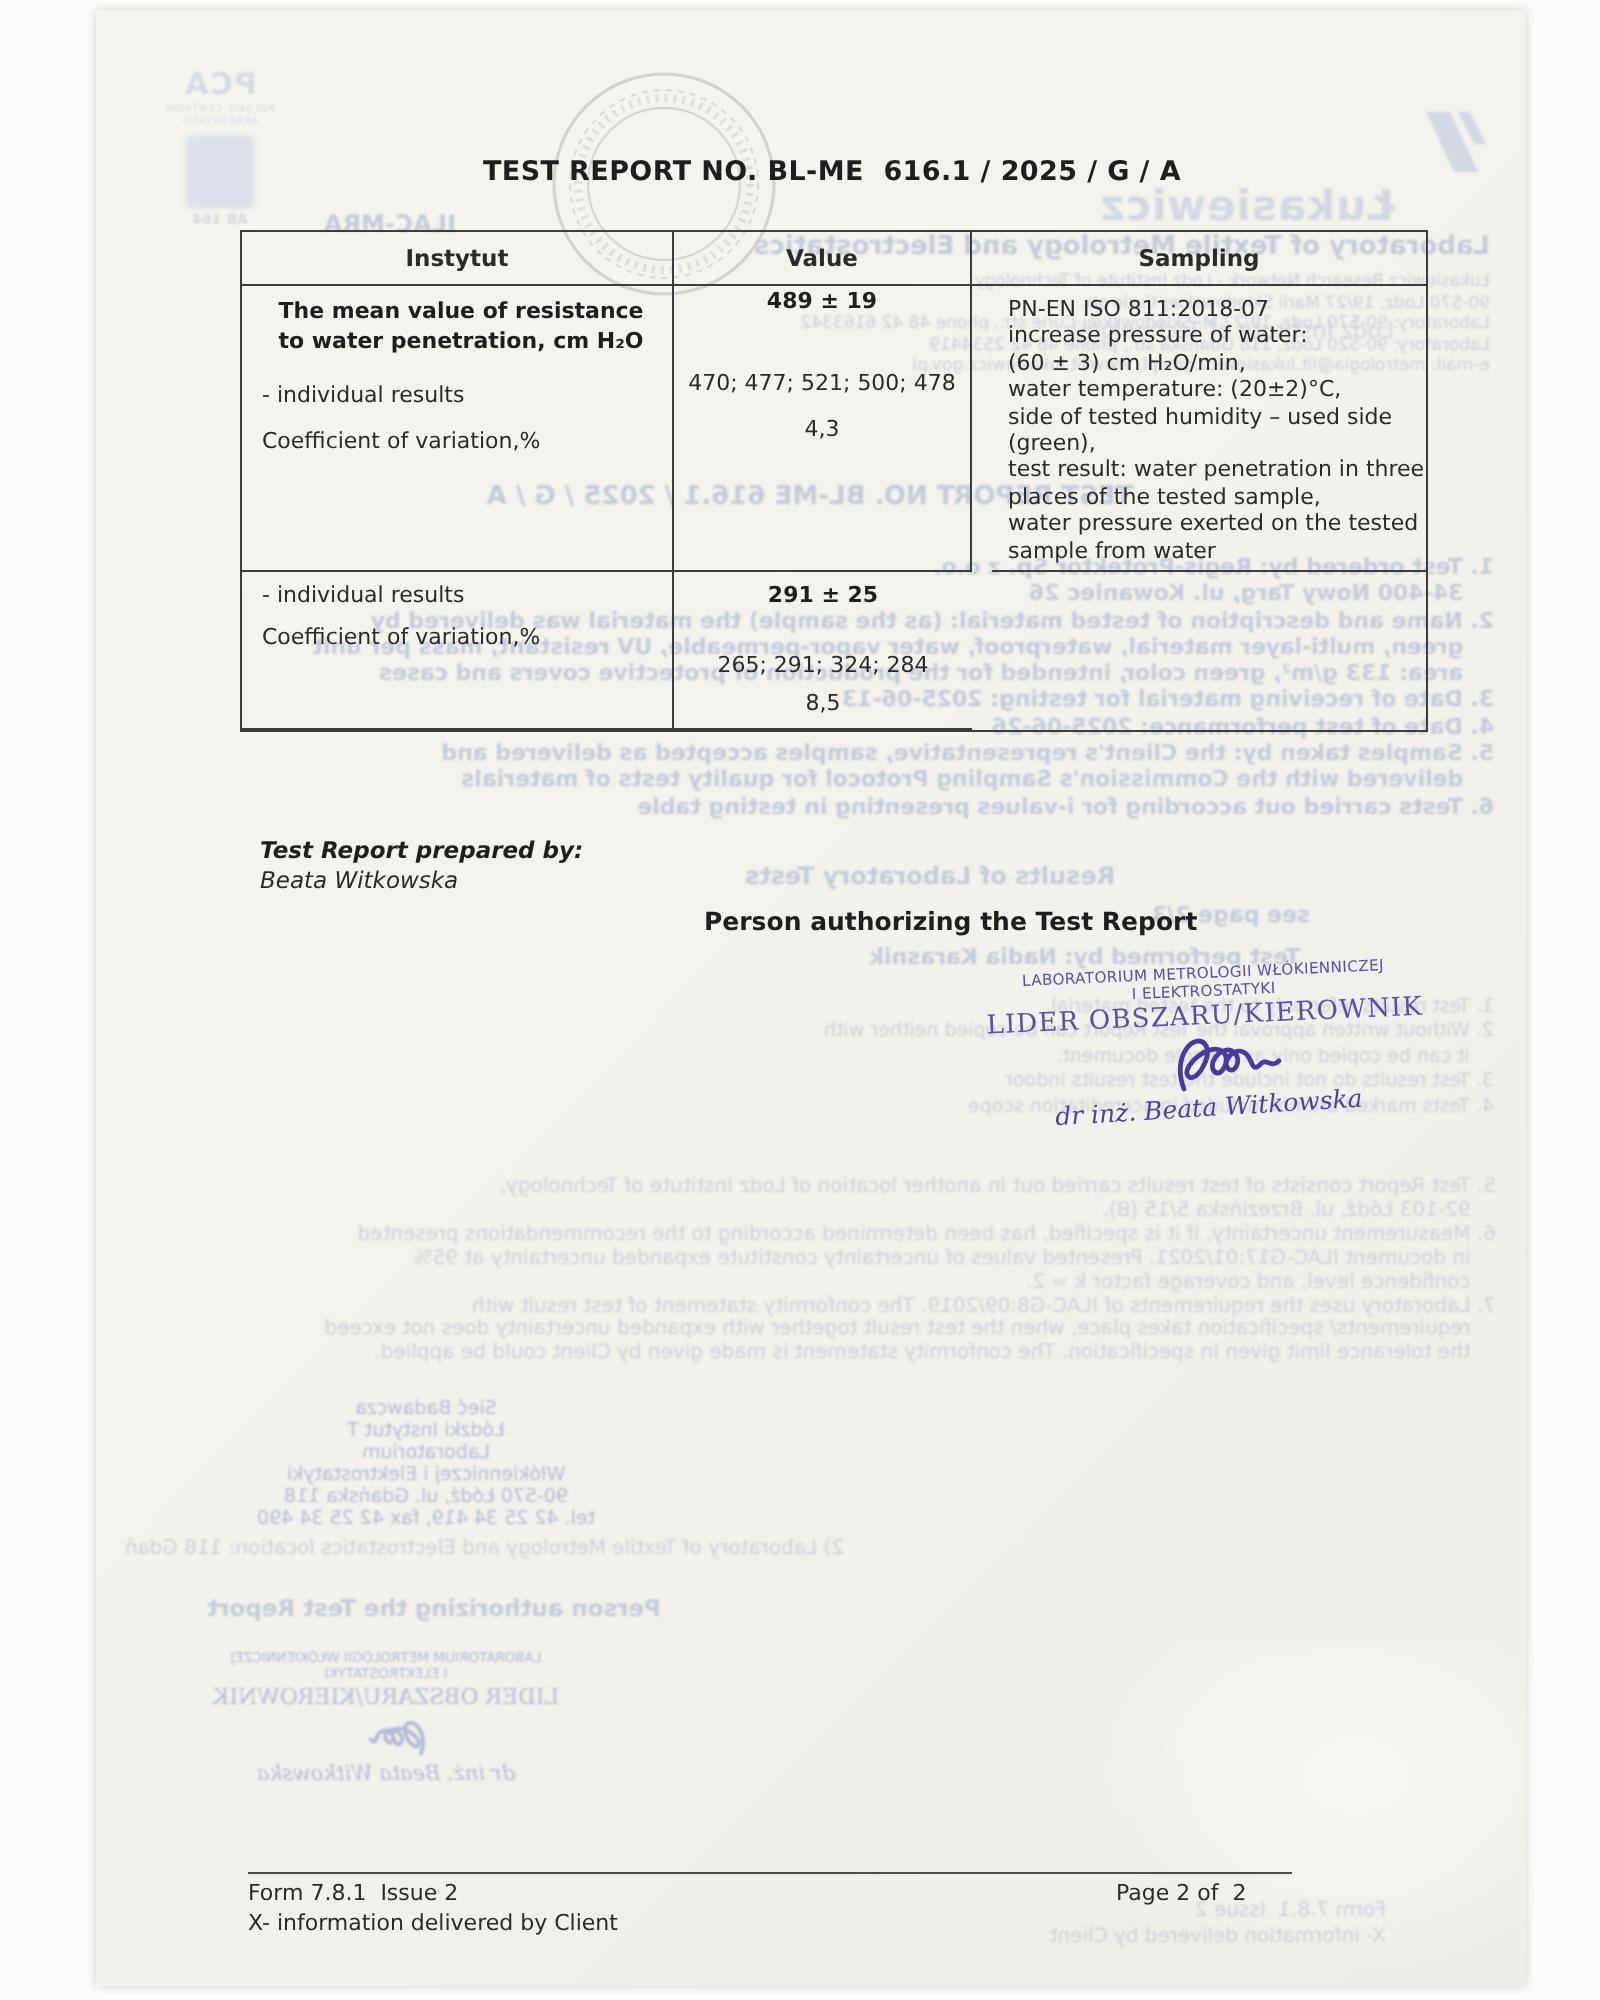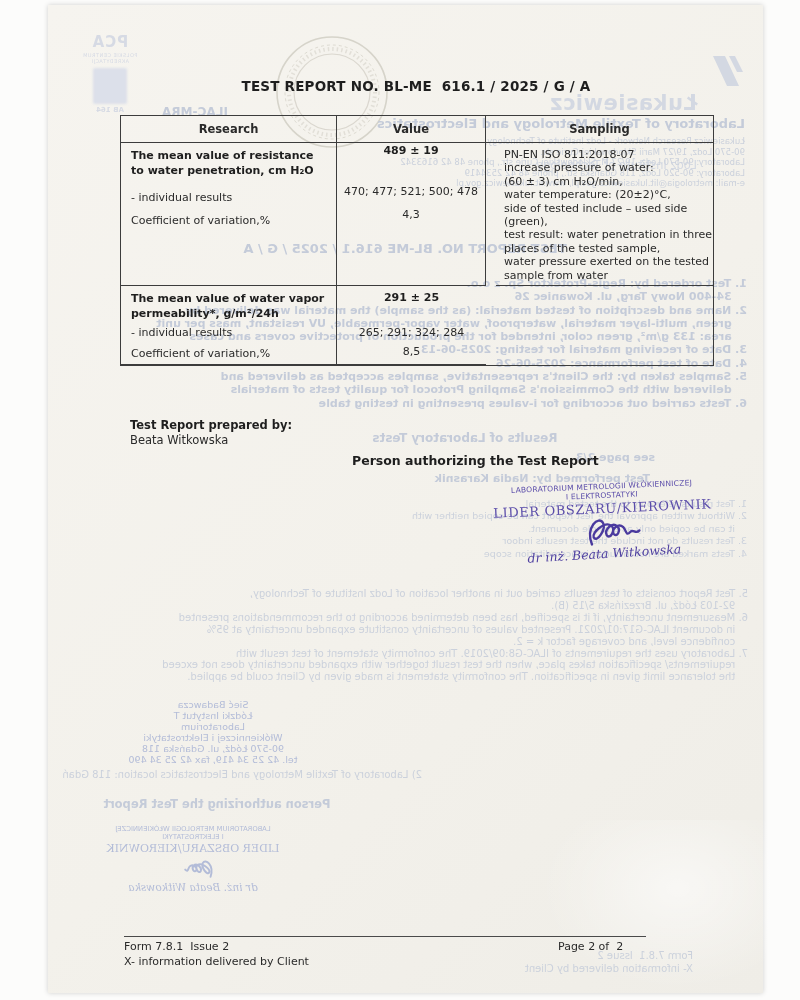--- a/index.html
+++ b/index.html
@@ -35,29 +35,29 @@
   .cell:last-child{border-right:none;}
   .hrow .cell{height:26px;border-bottom:1.5px solid #3c3c3c;display:flex;align-items:center;justify-content:center;
               font-weight:bold;font-size:11.5px;}
   .brow .cell{border-bottom:1.5px solid #3c3c3c;}
   .r1 .cell{height:142px;}
   .r2 .cell{height:78px;}
   .pcell{padding-left:10px;padding-right:6px;}
   .vcell{text-align:center;}
   .rcell{padding-left:8px;margin-left:10px;}
   .b{font-weight:bold;color:#1e1e1e;}
-  .pmain{margin-top:5px;line-height:15px;}
+  .pmain{margin-top:5px;line-height:15px;text-align:center;}
   .pind1{margin-top:13px;}  .pcoef1{margin-top:10px;}
   .vmain1{margin-top:1px;}  .vind1{margin-top:28px;} .vcoef1{margin-top:10px;}
   .pind2{margin-top:5px;}   .pcoef2{margin-top:8px;}
   .vmain2{margin-top:5px;}  .vind2{margin-top:22px;} .vcoef2{margin-top:6px;}
   .rlines{padding-top:5px;line-height:13.4px;}
   .rlines div{white-space:pre;}
   .cond{grid-column:1 / span 3;padding:9px 10px 0 10px;line-height:15px;height:46px;box-sizing:border-box;}
-  .prep{position:absolute;left:130px;top:418px;font-size:11.5px;line-height:15px;}
+  .prep{position:absolute;left:130px;top:418px;font-size:11.5px;line-height:15px;font-style:italic;}
   .auth{position:absolute;left:352px;top:453px;font-size:12.5px;font-weight:bold;color:#1e1e1e;}
   .stamp{position:absolute;left:492px;top:482px;width:222px;color:#5b4daa;transform:rotate(-2.5deg);text-align:center;}
   .st1{font-size:7.6px;letter-spacing:.2px;}
   .st3{font-family:"DejaVu Serif","Liberation Serif",serif;font-size:13px;letter-spacing:.6px;margin-top:1px;}
   .sig{margin:-4px 0 -10px 30px;}
   .signame{font-family:"DejaVu Serif","Liberation Serif",serif;font-style:italic;font-size:12.5px;
            color:#4e3fa0;transform:rotate(-1deg);}
   .endline{position:absolute;left:150px;top:575px;width:505px;display:flex;align-items:flex-end;}
   .rule{border-bottom:1.6px solid #3a3a3a;height:0;margin-bottom:2px;}
   .rule.l{width:167px;} .rule.r{width:180px;flex:1;}
@@ -193,21 +193,21 @@
 
   <div class="bt bt-gray" style="left:468px;top:949px;width:225px;font-size:10px;line-height:13px;">
       <div>Form 7.8.1  Issue 2</div>
       <div>X- information delivered by Client</div>
     </div>
 
   <div class="title pre">TEST REPORT NO. BL-ME  616.1 / 2025 / G / A</div>
 
   <div class="rtable">
     <div class="trow hrow">
-      <div class="cell">Research</div>
+      <div class="cell">Instytut</div>
       <div class="cell">Value</div>
       <div class="cell">Sampling</div>
     </div>
 
     <div class="trow brow r1">
       <div class="cell pcell">
         <div class="pmain b">
             <div>The mean value of resistance</div>
             <div>to water penetration, cm H₂O</div>
           </div>
@@ -218,36 +218,32 @@
         <div class="vmain1 b">489 ± 19</div>
         <div class="vind1">470; 477; 521; 500; 478</div>
         <div class="vcoef1">4,3</div>
       </div>
       <div class="cell rcell">
         <div class="rlines">
             <div>PN-EN ISO 811:2018-07</div>
             <div>increase pressure of water:</div>
             <div>(60 ± 3) cm H₂O/min,</div>
             <div>water temperature: (20±2)°C,</div>
-            <div>side of tested include – used side</div>
+            <div>side of tested humidity – used side</div>
             <div>(green),</div>
             <div>test result: water penetration in three</div>
             <div>places of the tested sample,</div>
             <div>water pressure exerted on the tested</div>
             <div>sample from water</div>
           </div>
       </div>
     </div>
 
     <div class="trow brow r2">
       <div class="cell pcell">
-        <div class="pmain b">
-            <div>The mean value of water vapor</div>
-            <div>permeability*, g/m²/24h</div>
-          </div>
         <div class="pind2">- individual results</div>
         <div class="pcoef2">Coefficient of variation,%</div>
       </div>
       <div class="cell vcell">
         <div class="vmain2 b">291 ± 25</div>
         <div class="vind2">265; 291; 324; 284</div>
         <div class="vcoef2">8,5</div>
       </div>
     </div>
 

